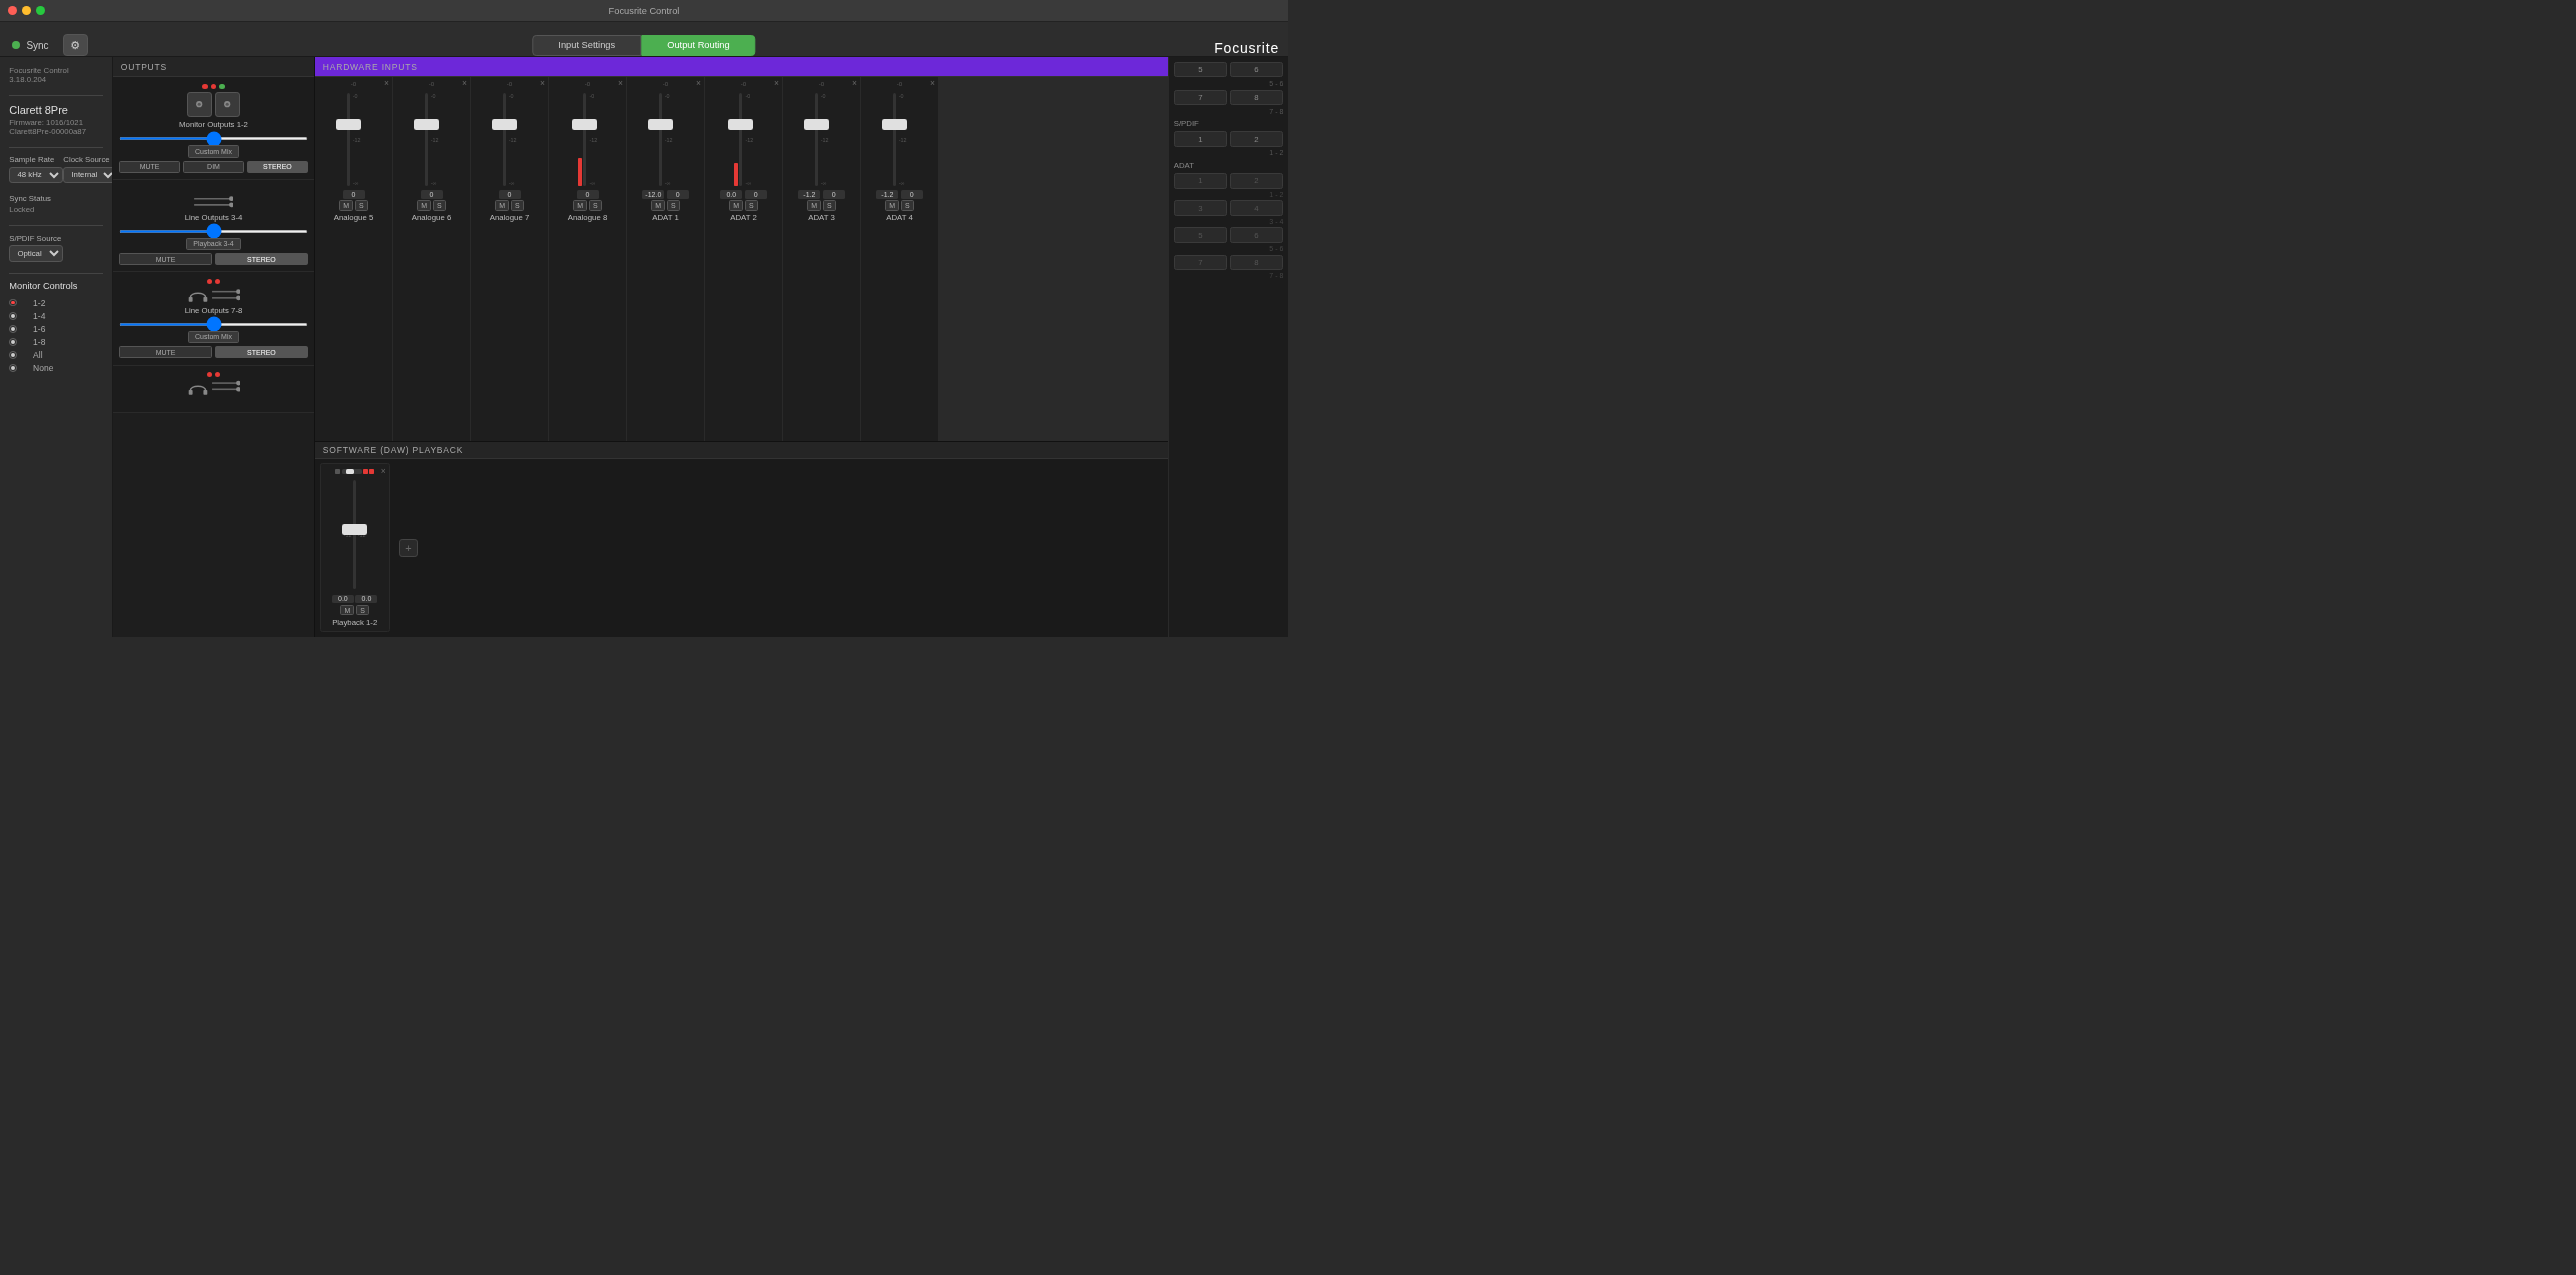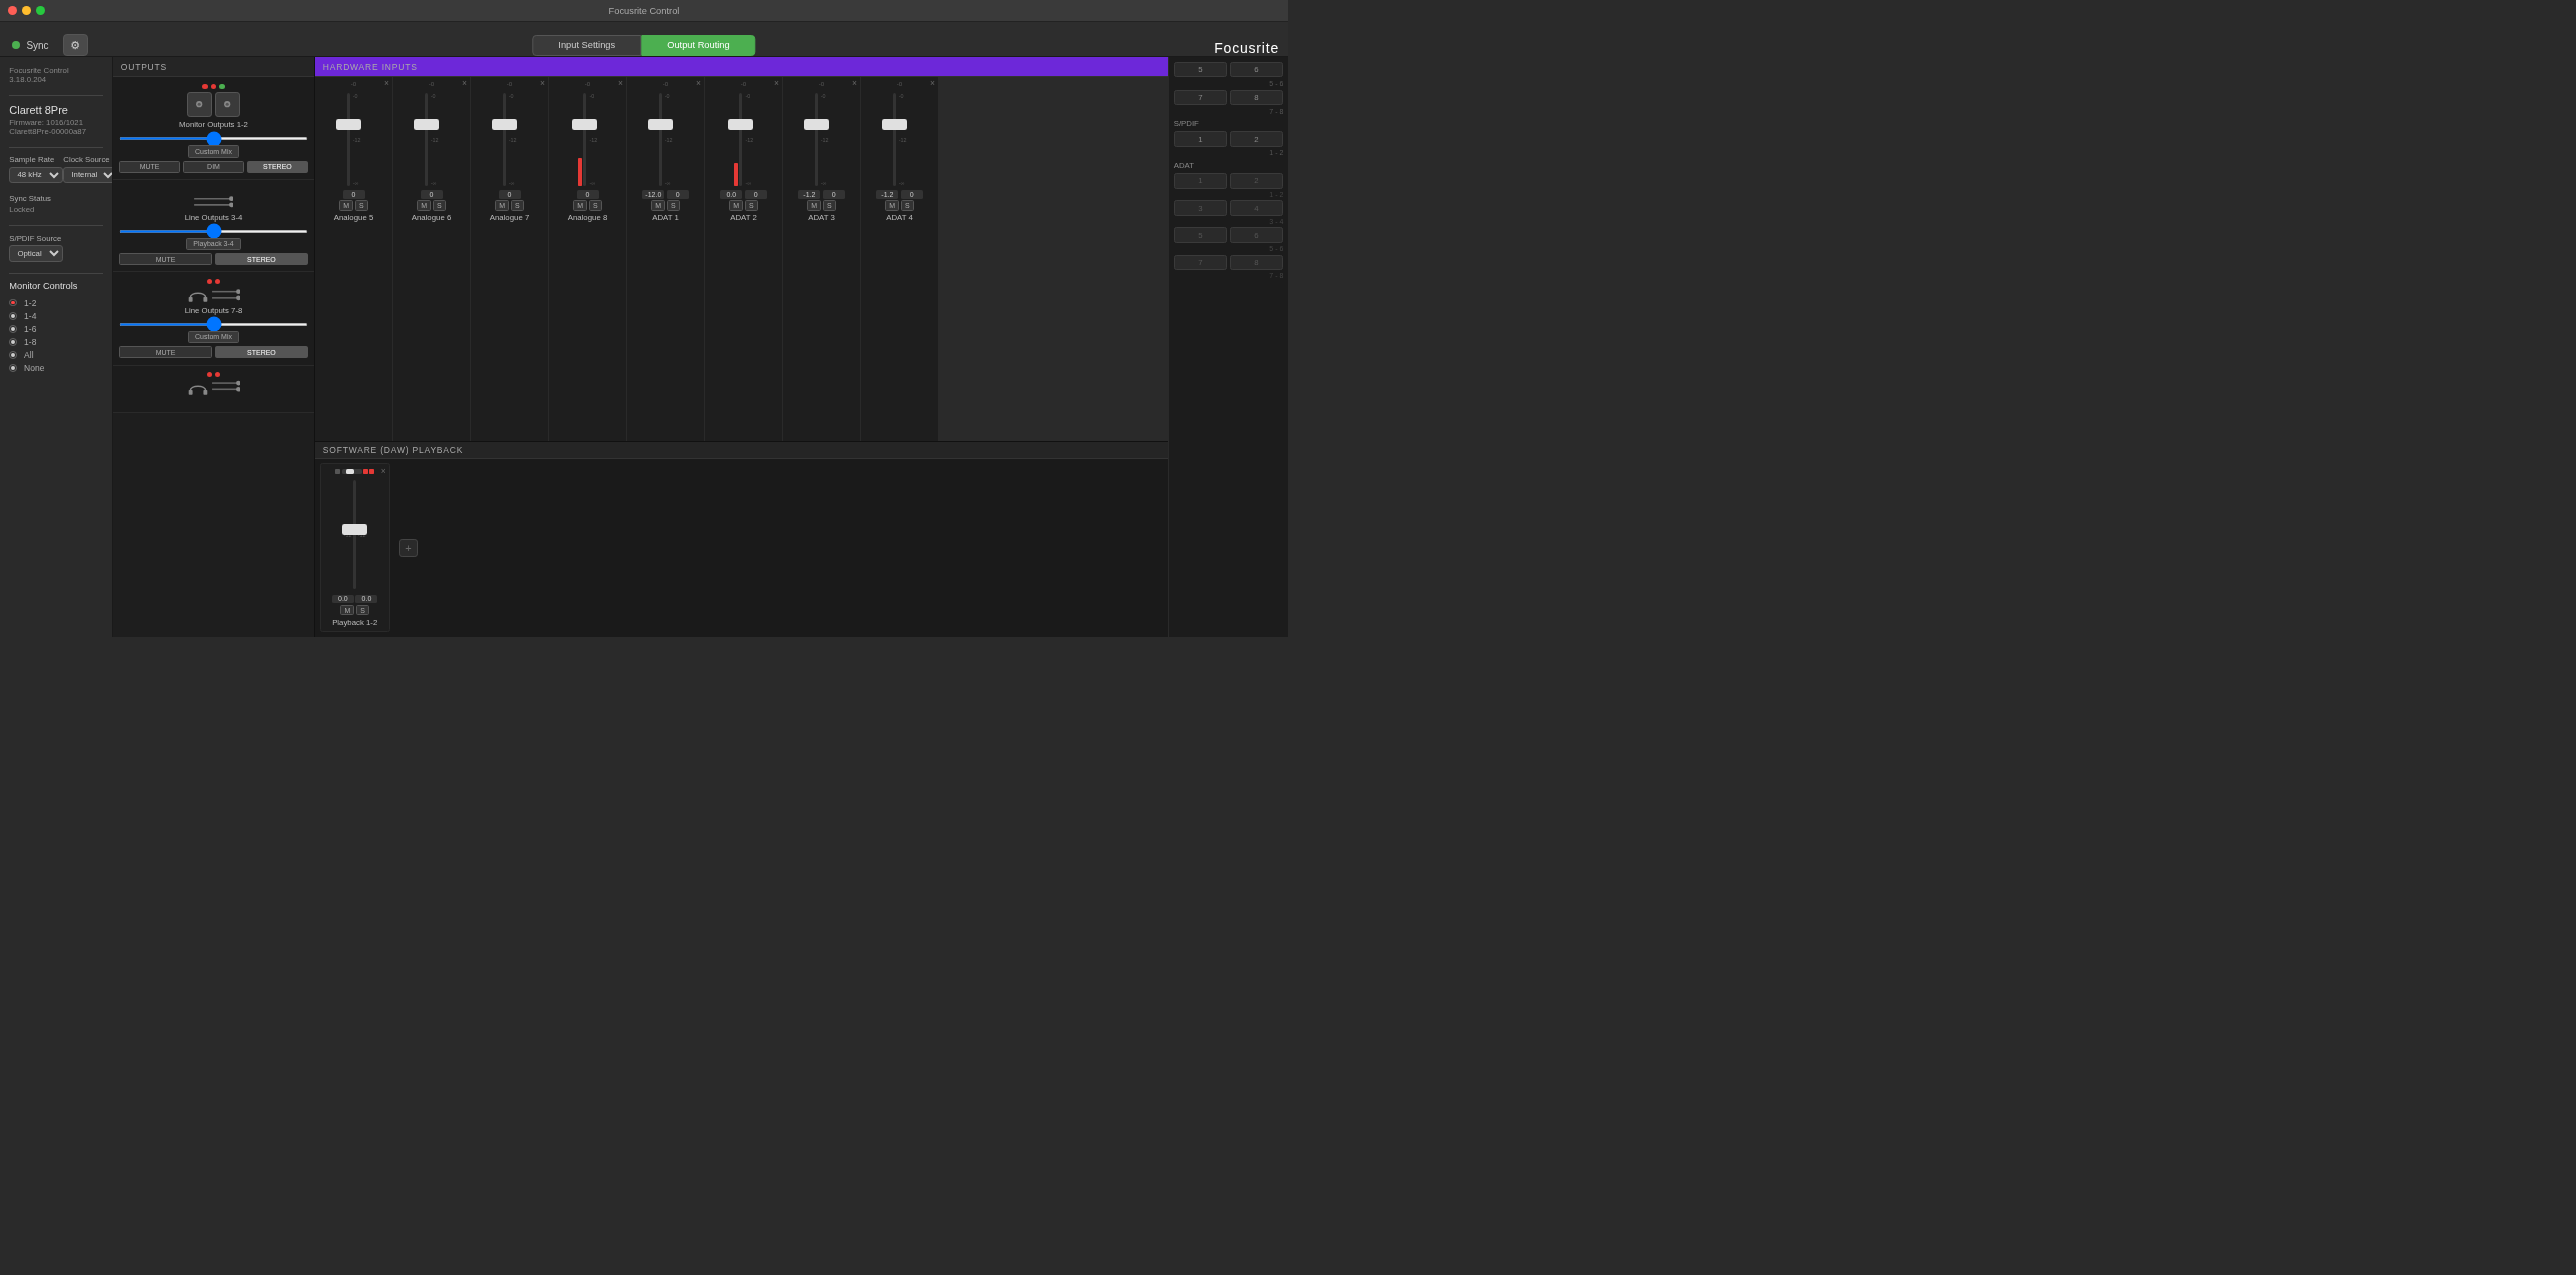--- a/index.html
+++ b/index.html
@@ -165,21 +165,21 @@
       cursor: pointer;
     }
     .monitor-controls-title {
       font-size: 9.3px;
       color: #ddd;
       margin-bottom: 6.2px;
     }
     .radio-item {
       display: flex;
       align-items: center;
-      gap: 7px;
+      gap: 16px;
       margin-bottom: 3.1px;
       font-size: 8.5px;
       color: #aaa;
       cursor: pointer;
     }
     .radio-circle {
       width: 7.8px; height: 7.8px;
       border-radius: 50%;
       border: 0.8px solid #666;
       display: flex; align-items: center; justify-content: center;

